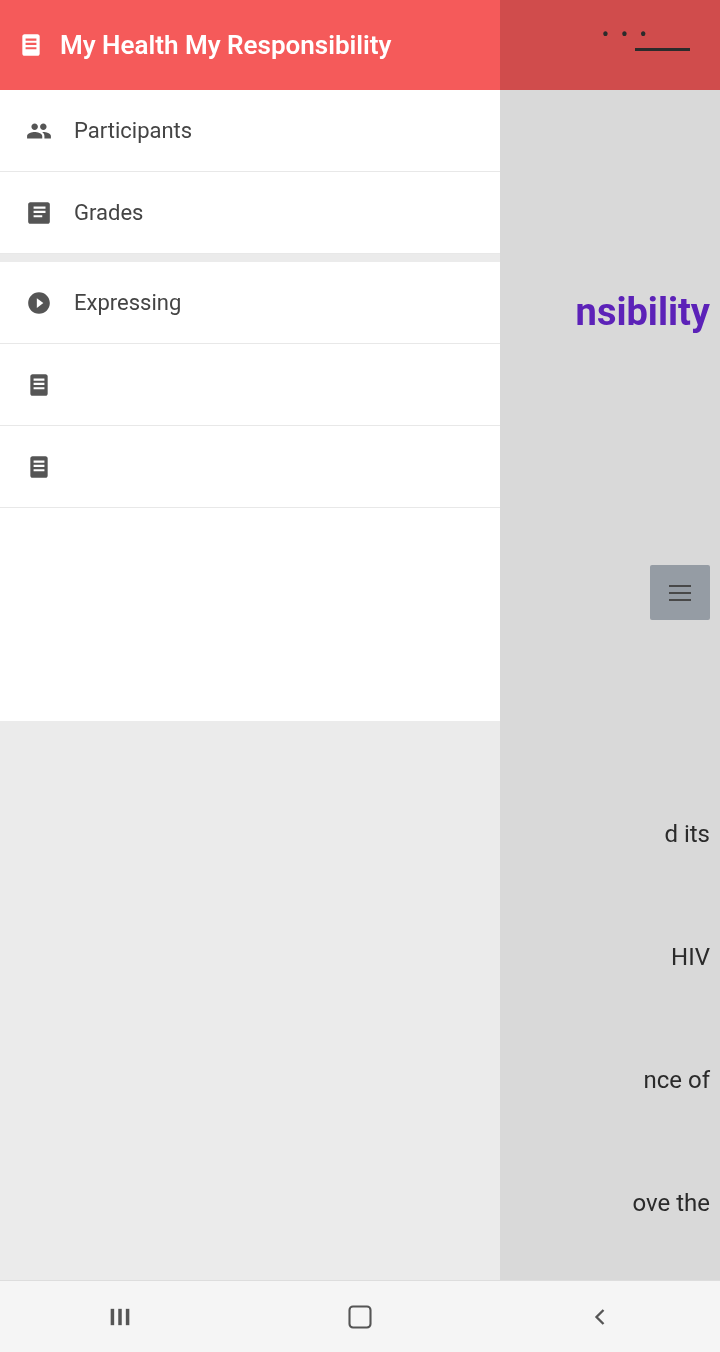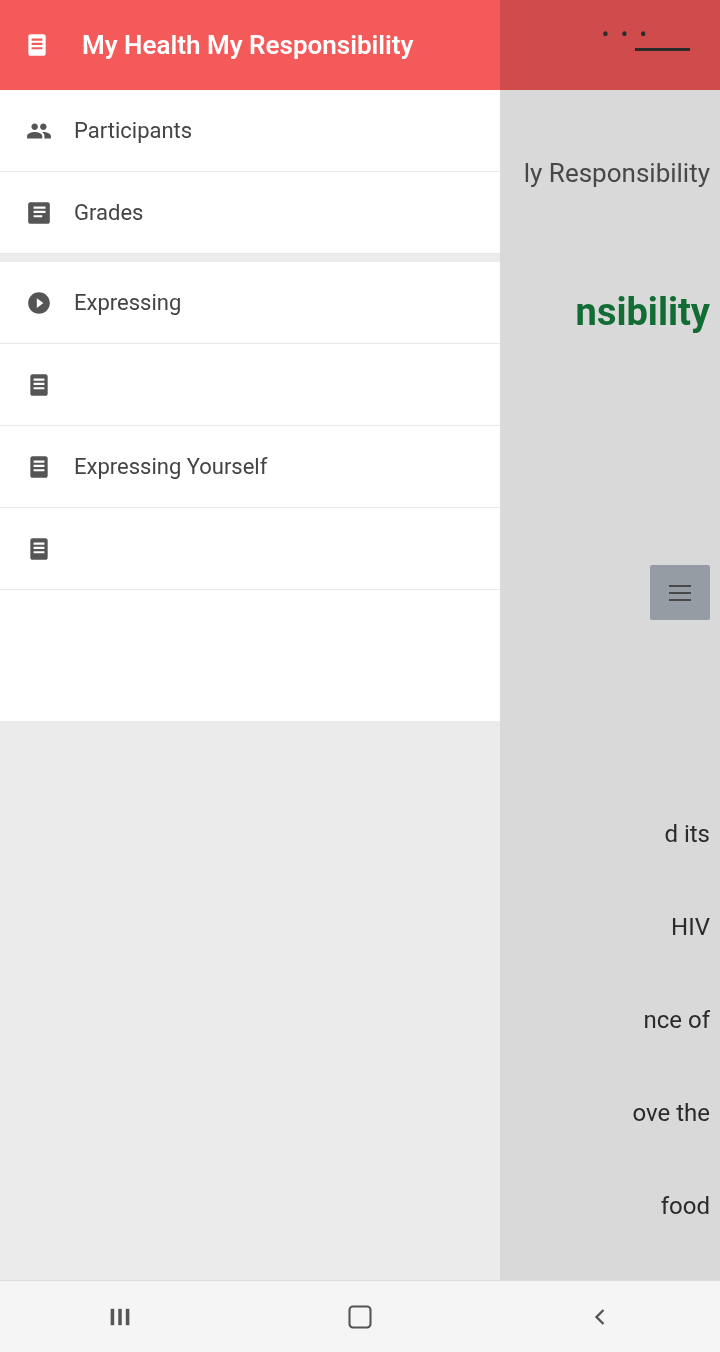--- a/index.html
+++ b/index.html
@@ -59,21 +59,21 @@
       font-size: 26px;
       color: #555;
       font-weight: 400;
     }
 
     .bg-title-large {
       position: absolute;
       top: 290px;
       right: 10px;
       font-size: 38px;
-      color: #15803d;
+      color: #6d28d9;
       font-weight: 700;
     }
 
     .bg-menu-btn {
       position: absolute;
       top: 565px;
       right: 10px;
       width: 60px;
       height: 55px;
       background: #b0b8c1;
@@ -95,21 +95,21 @@
       height: 2px;
       background: #555;
     }
 
     .bg-text-items {
       position: absolute;
       top: 820px;
       right: 10px;
       display: flex;
       flex-direction: column;
-      gap: 65px;
+      gap: 95px;
     }
 
     .bg-text-item {
       font-size: 24px;
       color: #333;
       text-align: right;
     }
 
     
     .overlay {
@@ -132,22 +132,22 @@
       z-index: 2;
       display: flex;
       flex-direction: column;
     }
 
     .drawer-header {
       background: #f55a5a;
       height: 90px;
       display: flex;
       align-items: center;
-      padding: 0 24px;
-      gap: 32px;
+      padding: 0 18px;
+      gap: 16px;
       flex-shrink: 0;
     }
 
     .drawer-header-icon {
       color: #fff;
       font-size: 24px;
       display: flex;
       align-items: center;
     }
 
@@ -231,21 +231,20 @@
       background: #ebebeb;
     }
   </style>
 </head>
 <body>
 
 <div class="bg-content">
   <div class="bg-header"></div>
   <div class="bg-dots">• • •</div>
   <div class="bg-line"></div>
-  <div class="bg-title-partial">ly Responsibility</div>
   <div class="bg-title-large">nsibility</div>
 
   <div class="bg-menu-btn">
     <div class="bg-menu-icon">
       <span></span>
       <span></span>
       <span></span>
     </div>
   </div>
 
@@ -304,28 +303,20 @@
 
 
     <div class="drawer-item">
       <div class="drawer-item-icon">
         <svg class="icon" viewBox="0 0 24 24" xmlns="http://www.w3.org/2000/svg">
           <path d="M18 2H6c-1.1 0-2 .9-2 2v16c0 1.1.9 2 2 2h12c1.1 0 2-.9 2-2V4c0-1.1-.9-2-2-2zm-1 14H7v-2h10v2zm0-4H7v-2h10v2zm0-4H7V6h10v2z"></path>
         </svg>
       </div>
     </div>
 
-    <div class="drawer-item">
-      <div class="drawer-item-icon">
-        <svg class="icon" viewBox="0 0 24 24" xmlns="http://www.w3.org/2000/svg">
-          <path d="M18 2H6c-1.1 0-2 .9-2 2v16c0 1.1.9 2 2 2h12c1.1 0 2-.9 2-2V4c0-1.1-.9-2-2-2zm-1 14H7v-2h10v2zm0-4H7v-2h10v2zm0-4H7V6h10v2z"></path>
-        </svg>
-      </div>
-      <span class="drawer-item-label">Expressing Yourself</span>
-    </div>
 
     <div class="drawer-item">
       <div class="drawer-item-icon">
         <svg class="icon" viewBox="0 0 24 24" xmlns="http://www.w3.org/2000/svg">
           <path d="M18 2H6c-1.1 0-2 .9-2 2v16c0 1.1.9 2 2 2h12c1.1 0 2-.9 2-2V4c0-1.1-.9-2-2-2zm-1 14H7v-2h10v2zm0-4H7v-2h10v2zm0-4H7V6h10v2z"></path>
         </svg>
       </div>
     </div>
 
   </div>

